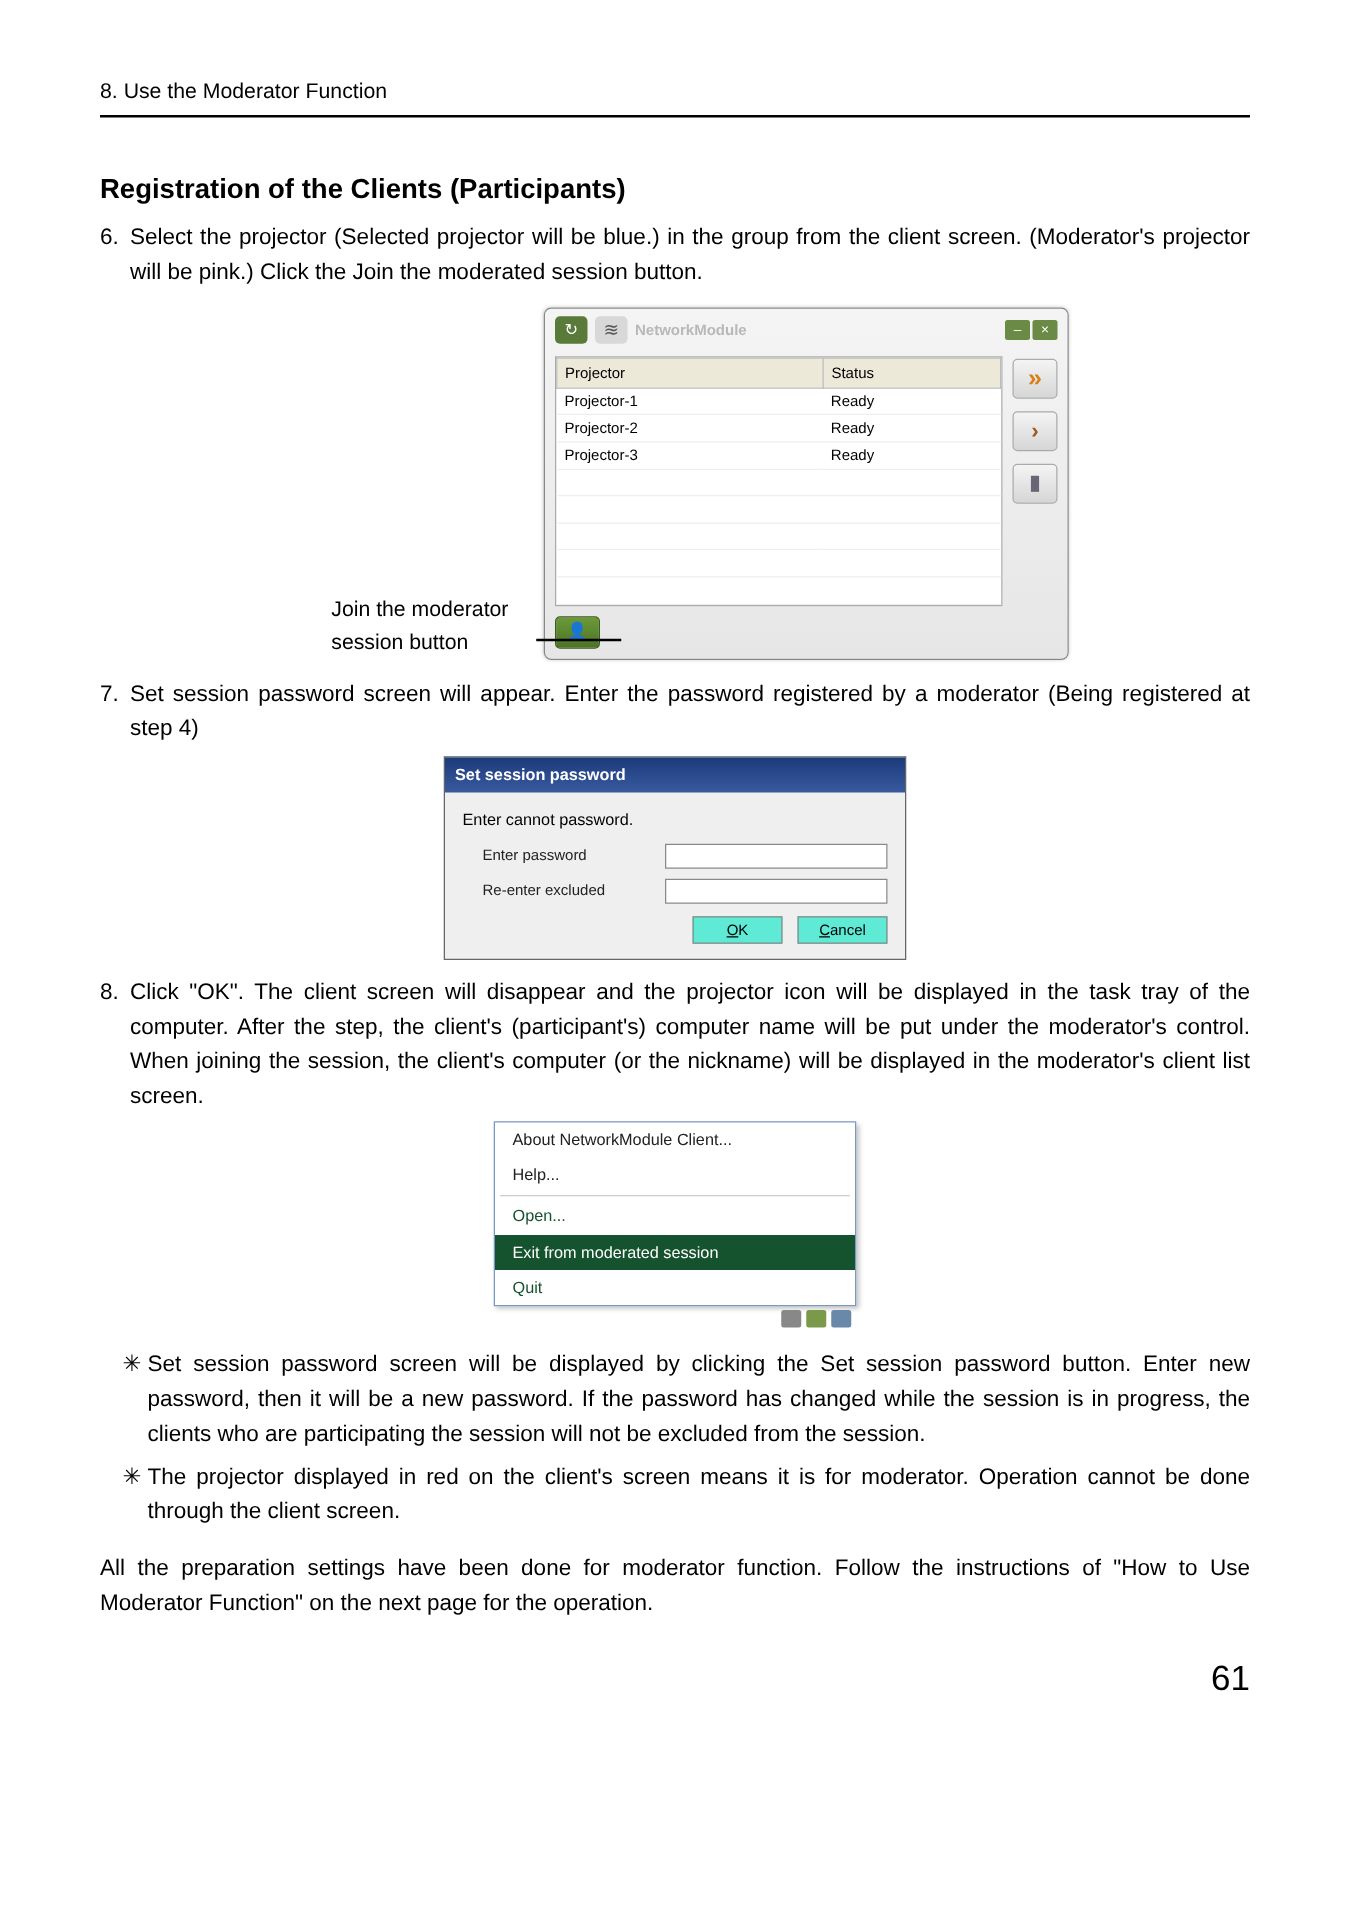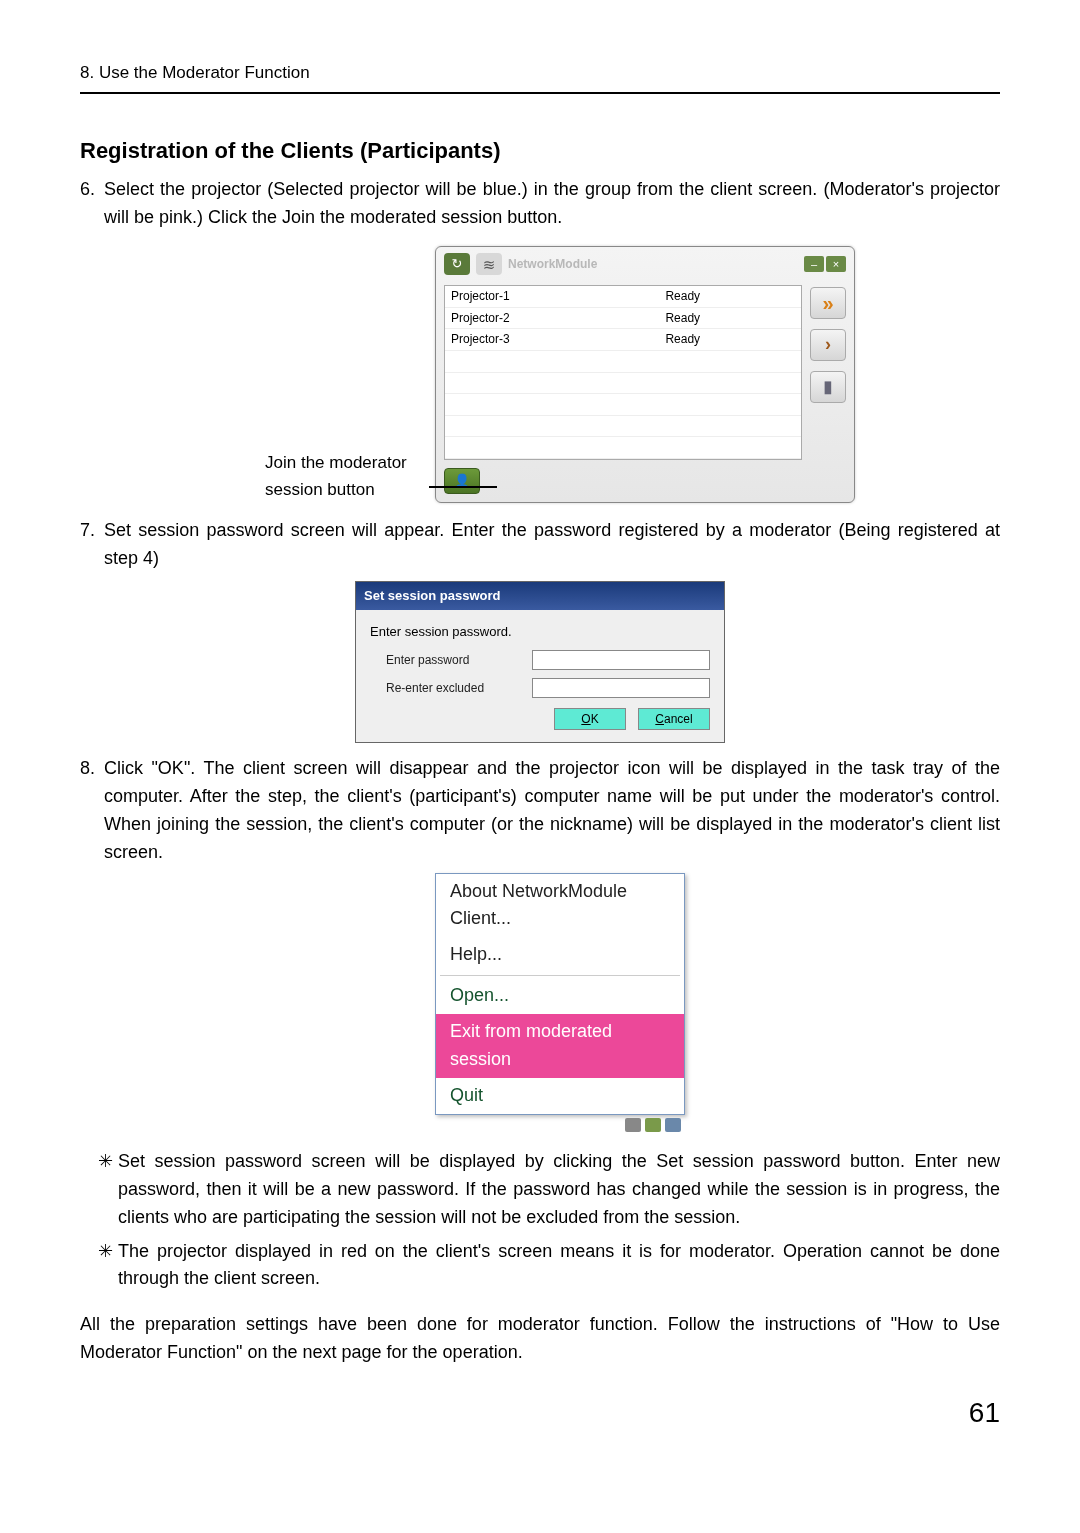--- a/index.html
+++ b/index.html
@@ -88,27 +88,26 @@
     .pw-body { padding: 12px 14px 12px 14px; }
     .pw-row { display:flex; align-items:center; margin:8px 0 8px 16px; gap:26px;}
     .pw-row label { width:120px; font-size:12px; color:#222;}
     .pw-input { flex:1; height:20px; border:1px solid #888; background:#fff; }
     .pw-btns { display:flex; justify-content:flex-end; gap:12px; margin-top:10px;}
     .pw-btn { width:72px; height:22px; border:1px solid #888; background:#5eead4; font-size:12px; text-align:center; line-height:20px;}
     .pw-btn .ul { text-decoration: underline; }
     
     .ctx-wrap { width:290px; margin: 6px auto 16px auto; }
     .ctx-menu {
-      border:1px solid #7a98c0; background:#fff; font-size:18px;
+      border:1px solid #7a98c0; background:#fff; font-size:13px;
       box-shadow: 2px 2px 4px rgba(0,0,0,0.25);
-      margin-left: 40px;
     }
     .ctx-item { padding:4px 14px; color:#222; }
     .ctx-item.disabled { color:#14532d; }
-    .ctx-item.highlight { background:#ec4899; color:#fff; }
+    .ctx-item.highlight { background:#14532d; color:#fff; }
     .ctx-sep { height:1px; background:#ccc; margin:2px 4px; }
     .tray { display:flex; justify-content:flex-end; gap:4px; padding:3px 4px 0 0;}
     .tray-ico { width:16px; height:14px; background:#888; border-radius:2px; }
     .tray-ico.g { background:#7a9a4a; }
     .tray-ico.b { background:#6a88aa; }
     .page-num { text-align:right; font-size:28px; margin-top:24px; }
   </style>
 </head>
 <body>
 
@@ -138,20 +137,24 @@
       </div>
       <div class="nm-winbtns">
         <div class="nm-winbtn">–</div>
         <div class="nm-winbtn">×</div>
       </div>
     </div>
     <div class="nm-body">
       <div class="nm-table-wrap">
         <table class="nm-table">
           <tbody>
+              <tr>
+            <th>Projector</th>
+            <th>Status</th>
+          </tr>
           <tr>
             <td>Projector-1</td>
             <td>Ready</td>
           </tr>
           <tr>
             <td>Projector-2</td>
             <td>Ready</td>
           </tr>
           <tr>
             <td>Projector-3</td>
@@ -193,21 +196,21 @@
 </div>
 
 <div class="ol-item">
   <div class="num">7.</div>
   <div class="txt">Set session password screen will appear. Enter the password registered by a moderator (Being registered at step 4)</div>
 </div>
 
 <div class="pw-dialog">
   <div class="pw-title">Set session password</div>
   <div class="pw-body">
-    <div>Enter session password.</div>
+    <div>Enter cannot password.</div>
     <div class="pw-row">
       <label>Enter password</label>
       <div class="pw-input"></div>
     </div>
     <div class="pw-row">
       <label>Re-enter excluded</label>
       <div class="pw-input"></div>
     </div>
     <div class="pw-btns">
       <div class="pw-btn"><span class="ul">O</span><span>K</span></div>

